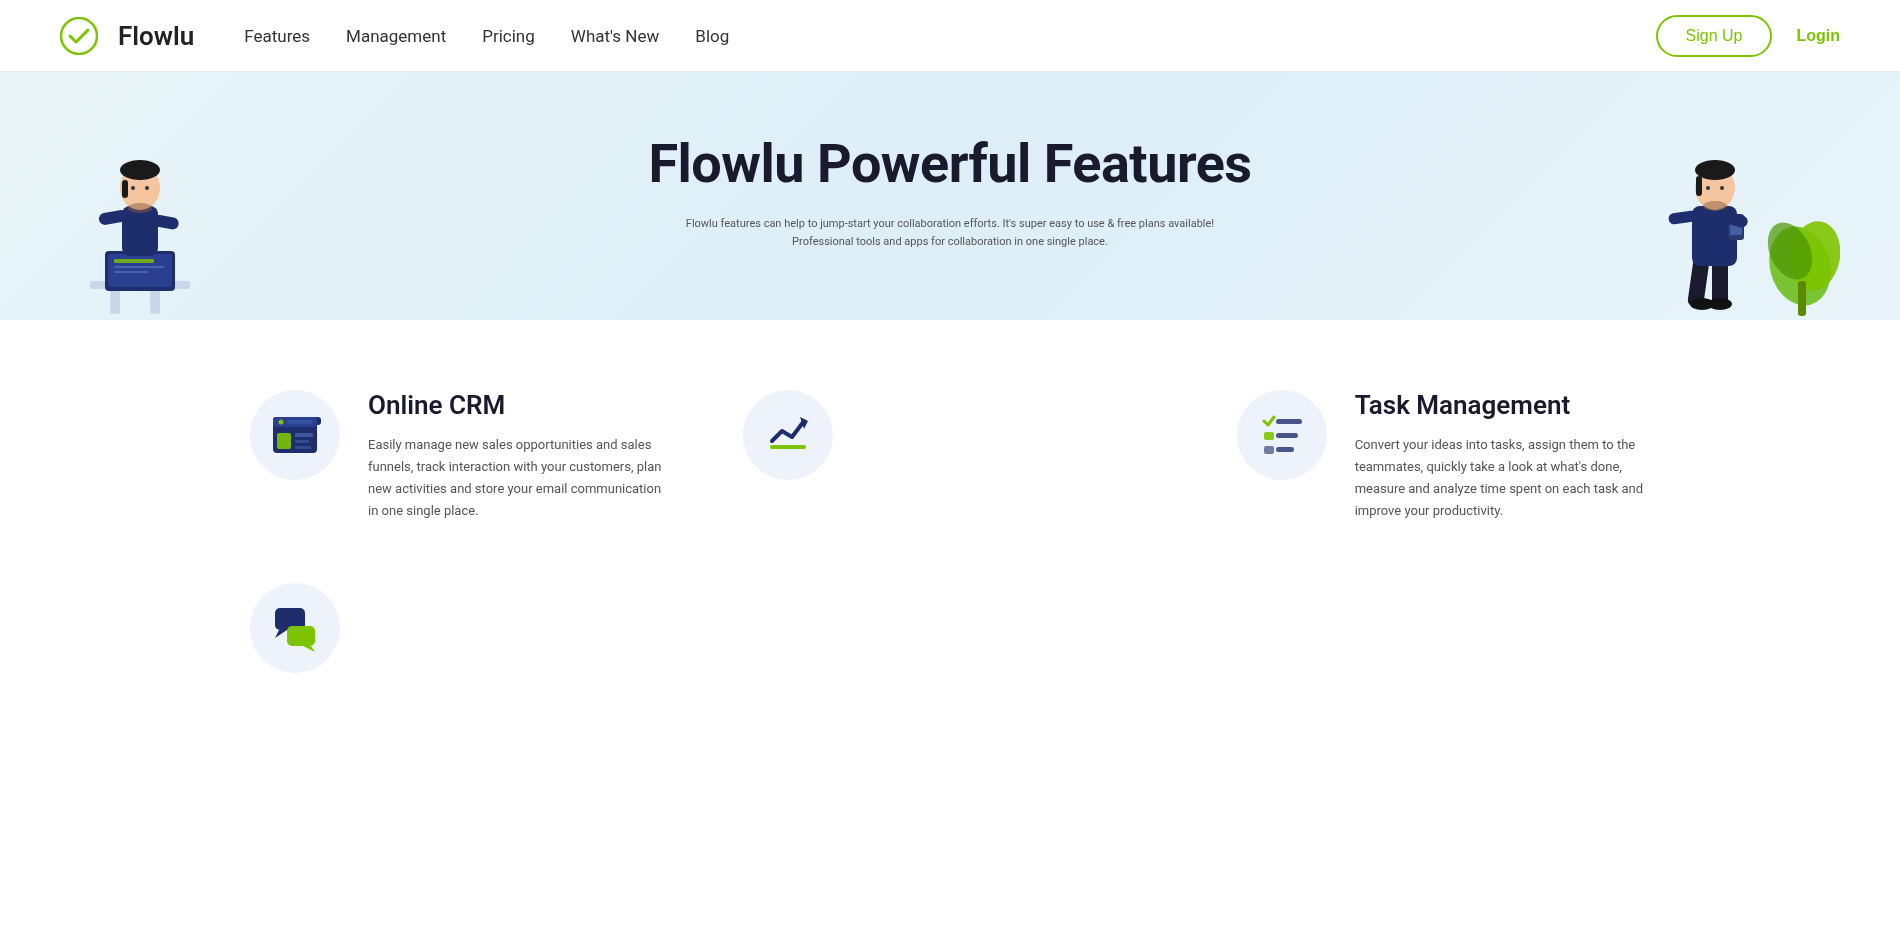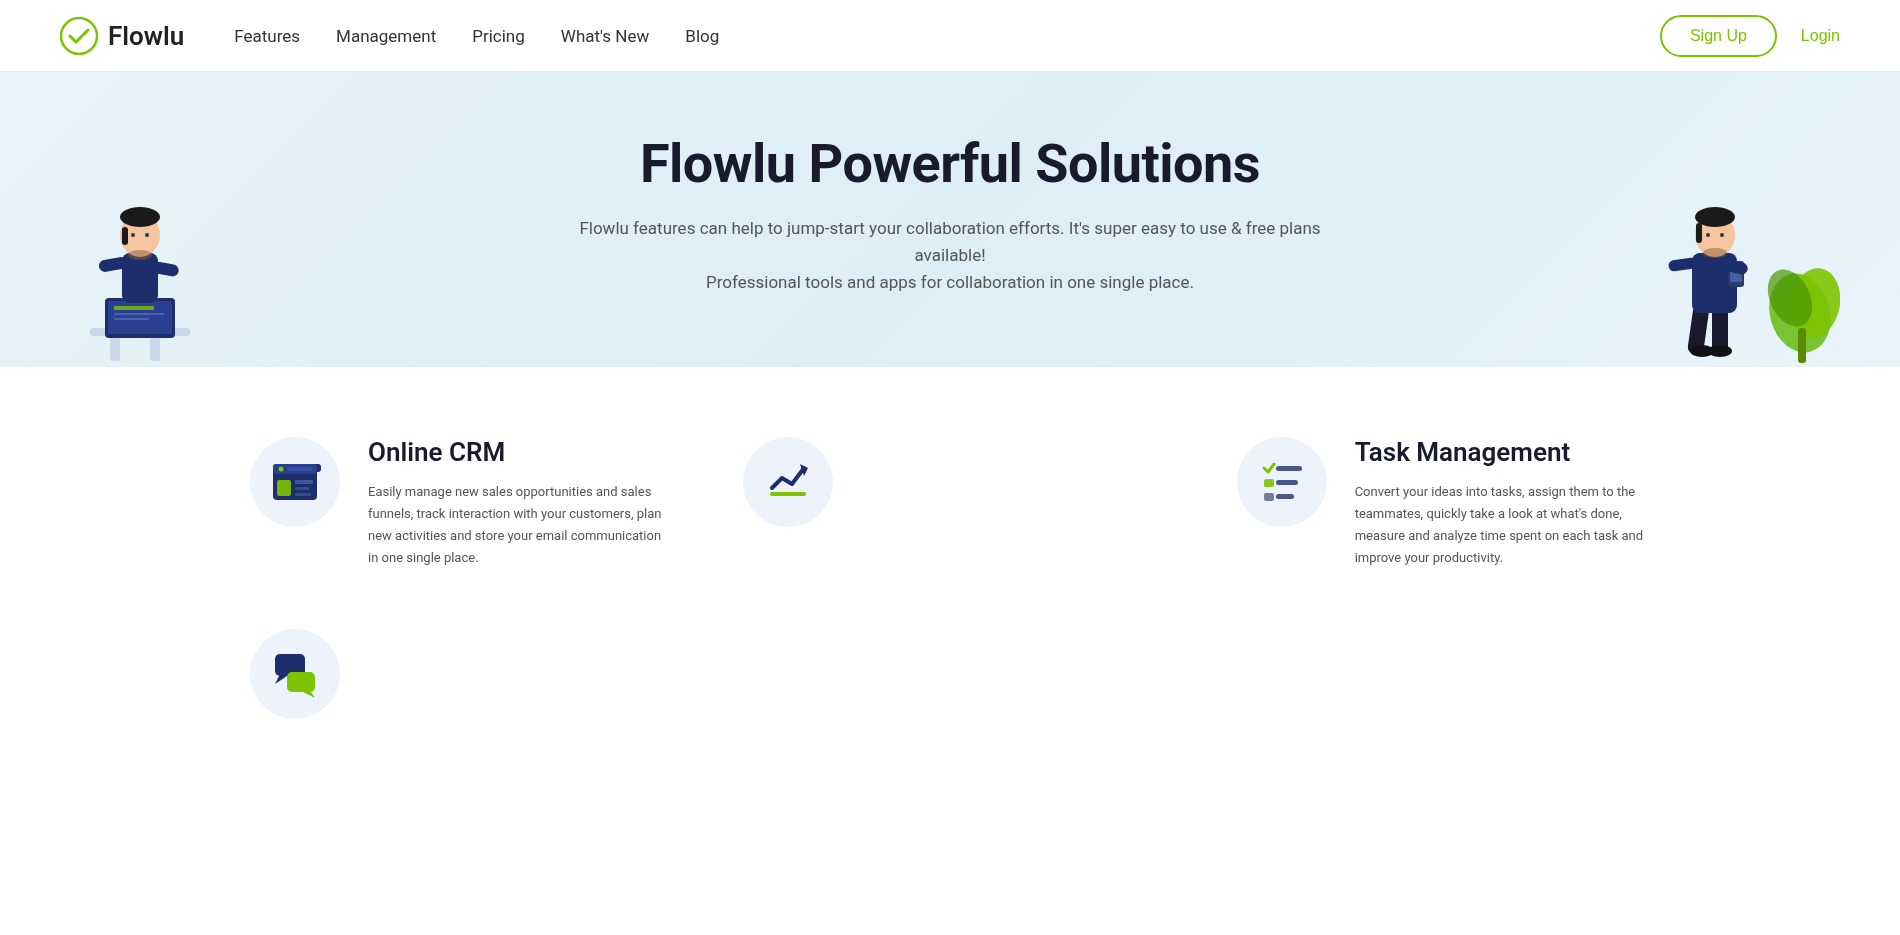--- a/index.html
+++ b/index.html
@@ -18,21 +18,21 @@
       z-index: 10;
     }
     .navbar-left {
       display: flex;
       align-items: center;
       gap: 50px;
     }
     .logo {
       display: flex;
       align-items: center;
-      gap: 10px;
+      gap: 20px;
       text-decoration: none;
       text-align: right;
     }
     .logo-icon {
       width: 38px;
       height: 38px;
     }
     .logo-text {
       font-size: 26px;
       font-weight: 600;
@@ -63,21 +63,21 @@
       font-size: 16px;
       cursor: pointer;
       font-weight: 500;
     }
     .btn-login {
       background: transparent;
       border: none;
       color: #7dc400;
       font-size: 16px;
       cursor: pointer;
-      font-weight: 400;
+      font-weight: 700;
     }
 
     
     .hero {
       background: linear-gradient(135deg, #e8f4f8 0%, #ddeef7 50%, #e8f4fa 100%);
       position: relative;
       padding: 60px 120px 70px;
       display: flex;
       align-items: center;
       justify-content: center;
@@ -91,21 +91,21 @@
       z-index: 2;
     }
     .hero-title {
       font-size: 54px;
       font-weight: 700;
       color: #1a1a2e;
       margin-bottom: 20px;
       letter-spacing: -0.5px;
     }
     .hero-subtitle {
-      font-size: 17px;
+      font-size: 11px;
       color: #555;
       line-height: 1.6;
     }
     
     .hero-figure-left {
       position: absolute;
       left: 60px;
       bottom: 0;
       z-index: 1;
     }
@@ -220,21 +220,21 @@
       <ellipse cx="80" cy="44" rx="20" ry="10" fill="#1a1a1a"></ellipse>
       <rect x="62" y="54" width="6" height="18" rx="3" fill="#1a1a1a"></rect>
       <ellipse cx="80" cy="82" rx="12" ry="5" fill="#8B5E3C" opacity="0.5"></ellipse>
 
       <circle cx="73" cy="62" r="2" fill="#333"></circle>
       <circle cx="87" cy="62" r="2" fill="#333"></circle>
     </svg>
   </div>
 
   <div class="hero-content">
-    <h1 class="hero-title">Flowlu Powerful Solutions</h1>
+    <h1 class="hero-title">Flowlu Powerful Features</h1>
     <p class="hero-subtitle">
       <span>Flowlu features can help to jump-start your collaboration efforts. It's super easy to use &amp; free plans available!</span><br>
       <span>Professional tools and apps for collaboration in one single place.</span>
     </p>
   </div>
 
   <div class="hero-figure-right">
     <svg width="200" height="190" viewBox="0 0 200 190" fill="none" xmlns="http://www.w3.org/2000/svg">
 
       <ellipse cx="160" cy="140" rx="30" ry="40" fill="#5cb800" opacity="0.8" transform="rotate(-15 160 140)"></ellipse>

